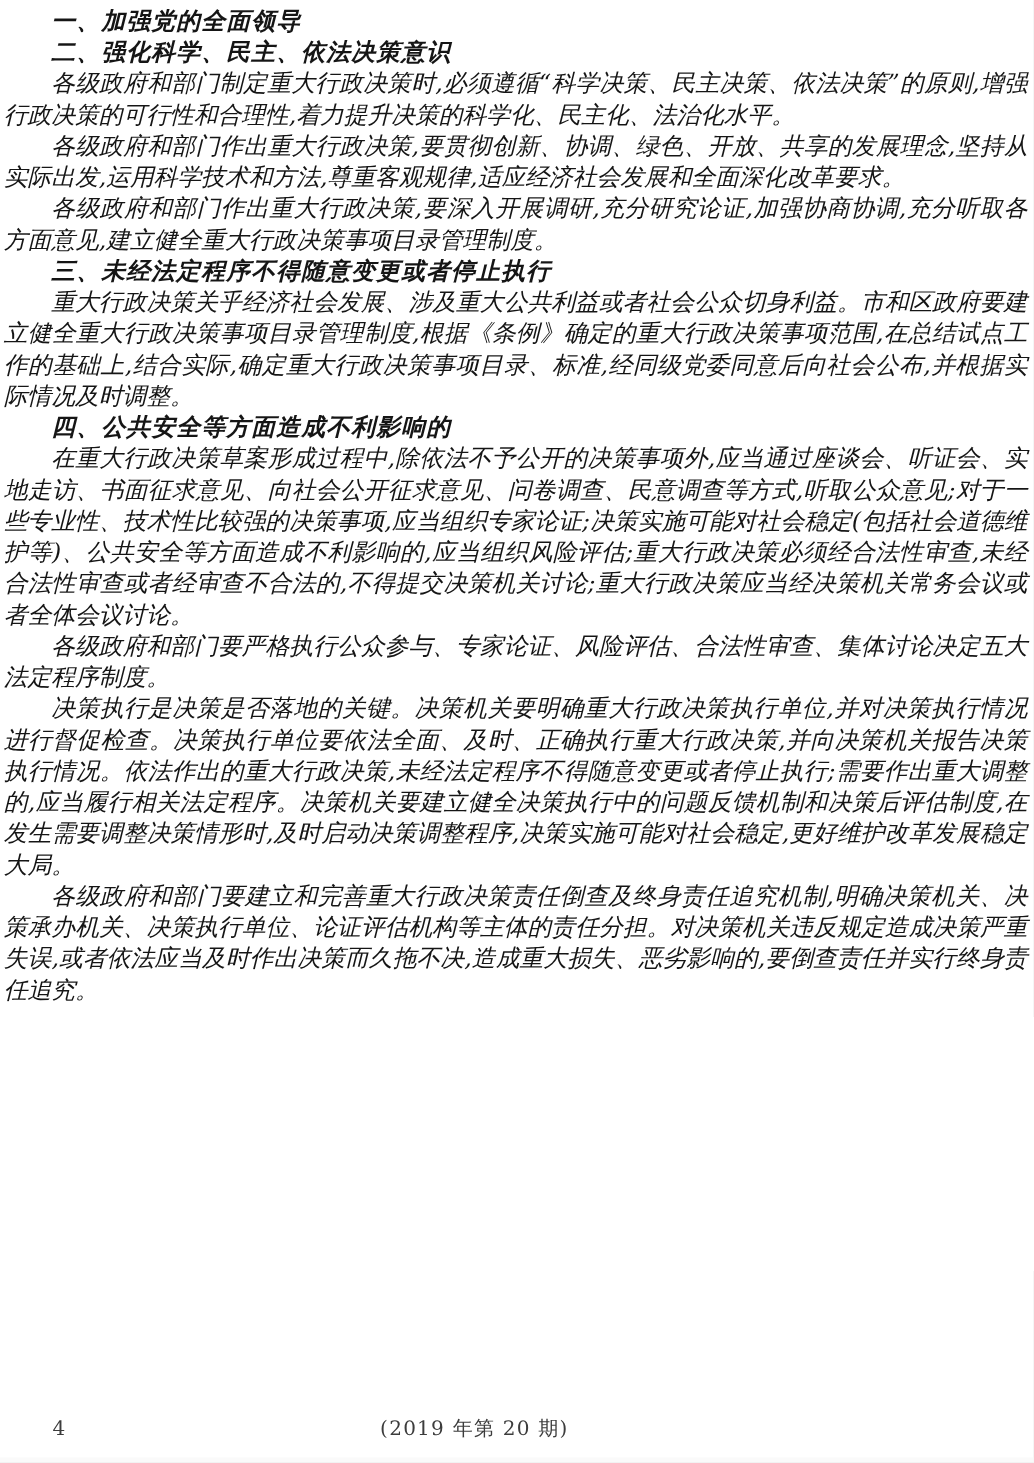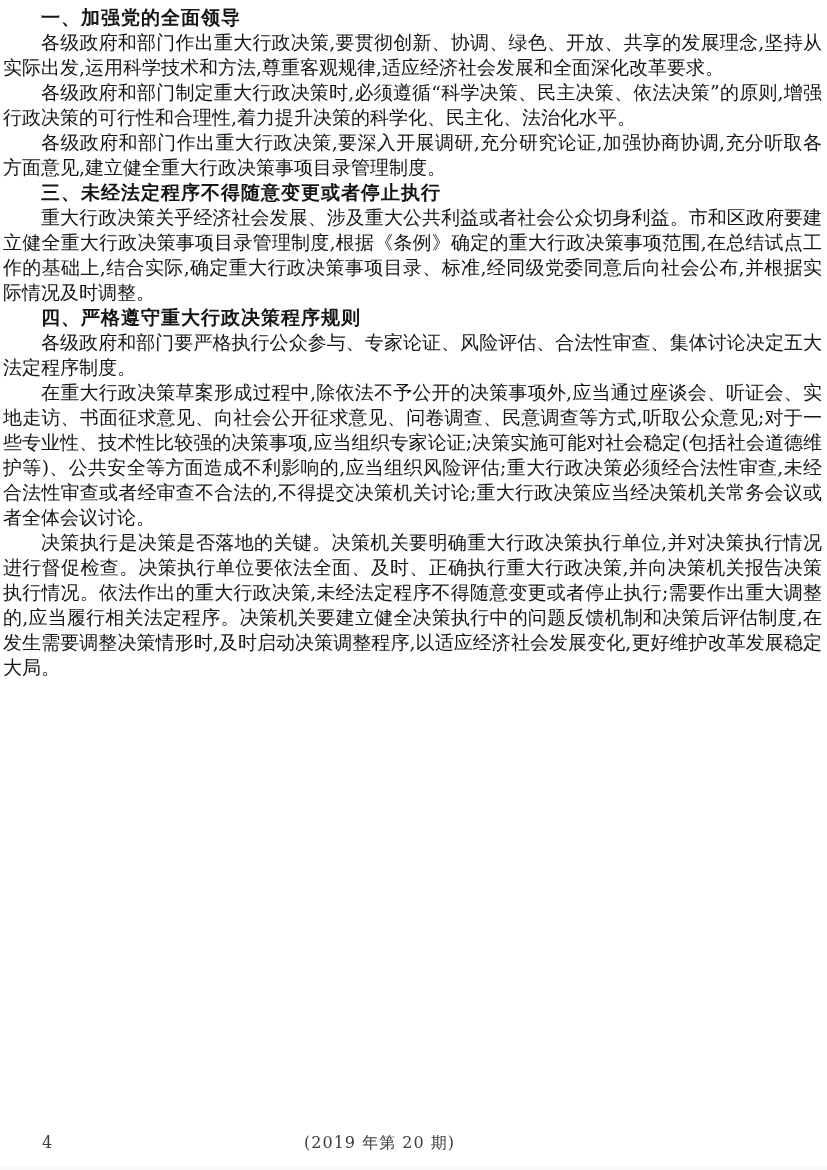--- a/index.html
+++ b/index.html
@@ -19,20 +19,21 @@
   }
   .content {
     position: absolute;
     top: 5px;
     left: 3px;
     right: 5px;
     font-size: 19px;
     line-height: 25px;
     text-align: justify;
     text-justify: inter-character;
+    font-style: italic;
   }
   .content p {
     margin: 0;
     text-indent: 2em;
   }
   .content h2 {
     margin: 0;
     font-size: 19px;
     line-height: 25px;
     font-weight: bold;
@@ -73,33 +74,35 @@
   }
 </style>
 </head>
 <body>
 
 <div class="page">
   <div class="content">
 
     <h2>一、加强党的全面领导</h2>
 
+    <h2>二、强化科学、民主、依法决策意识</h2>
+    <p>各级政府和部门制定重大行政决策时,必须遵循“科学决策、民主决策、依法决策”的原则,增强行政决策的可行性和合理性,着力提升决策的科学化、民主化、法治化水平。</p>
     <p>各级政府和部门作出重大行政决策,要贯彻创新、协调、绿色、开放、共享的发展理念,坚持从实际出发,运用科学技术和方法,尊重客观规律,适应经济社会发展和全面深化改革要求。</p>
-    <p>各级政府和部门制定重大行政决策时,必须遵循“科学决策、民主决策、依法决策”的原则,增强行政决策的可行性和合理性,着力提升决策的科学化、民主化、法治化水平。</p>
     <p>各级政府和部门作出重大行政决策,要深入开展调研,充分研究论证,加强协商协调,充分听取各方面意见,建立健全重大行政决策事项目录管理制度。</p>
 
     <h2>三、未经法定程序不得随意变更或者停止执行</h2>
     <p>重大行政决策关乎经济社会发展、涉及重大公共利益或者社会公众切身利益。市和区政府要建立健全重大行政决策事项目录管理制度,根据《条例》确定的重大行政决策事项范围,在总结试点工作的基础上,结合实际,确定重大行政决策事项目录、标准,经同级党委同意后向社会公布,并根据实际情况及时调整。</p>
 
-    <h2>四、严格遵守重大行政决策程序规则</h2>
+    <h2>四、公共安全等方面造成不利影响的</h2>
+    <p>在重大行政决策草案形成过程中,除依法不予公开的决策事项外,应当通过座谈会、听证会、实地走访、书面征求意见、向社会公开征求意见、问卷调查、民意调查等方式,听取公众意见;对于一些专业性、技术性比较强的决策事项,应当组织专家论证;决策实施可能对社会稳定(包括社会道德维护等)、公共安全等方面造成不利影响的,应当组织风险评估;重大行政决策必须经合法性审查,未经合法性审查或者经审查不合法的,不得提交决策机关讨论;重大行政决策应当经决策机关常务会议或者全体会议讨论。</p>
     <p>各级政府和部门要严格执行公众参与、专家论证、风险评估、合法性审查、集体讨论决定五大法定程序制度。</p>
-    <p>在重大行政决策草案形成过程中,除依法不予公开的决策事项外,应当通过座谈会、听证会、实地走访、书面征求意见、向社会公开征求意见、问卷调查、民意调查等方式,听取公众意见;对于一些专业性、技术性比较强的决策事项,应当组织专家论证;决策实施可能对社会稳定(包括社会道德维护等)、公共安全等方面造成不利影响的,应当组织风险评估;重大行政决策必须经合法性审查,未经合法性审查或者经审查不合法的,不得提交决策机关讨论;重大行政决策应当经决策机关常务会议或者全体会议讨论。</p>
 
-    <p>决策执行是决策是否落地的关键。决策机关要明确重大行政决策执行单位,并对决策执行情况进行督促检查。决策执行单位要依法全面、及时、正确执行重大行政决策,并向决策机关报告决策执行情况。依法作出的重大行政决策,未经法定程序不得随意变更或者停止执行;需要作出重大调整的,应当履行相关法定程序。决策机关要建立健全决策执行中的问题反馈机制和决策后评估制度,在发生需要调整决策情形时,及时启动决策调整程序,以适应经济社会发展变化,更好维护改革发展稳定大局。</p>
+    <p>决策执行是决策是否落地的关键。决策机关要明确重大行政决策执行单位,并对决策执行情况进行督促检查。决策执行单位要依法全面、及时、正确执行重大行政决策,并向决策机关报告决策执行情况。依法作出的重大行政决策,未经法定程序不得随意变更或者停止执行;需要作出重大调整的,应当履行相关法定程序。决策机关要建立健全决策执行中的问题反馈机制和决策后评估制度,在发生需要调整决策情形时,及时启动决策调整程序,决策实施可能对社会稳定,更好维护改革发展稳定大局。</p>
 
+    <p>各级政府和部门要建立和完善重大行政决策责任倒查及终身责任追究机制,明确决策机关、决策承办机关、决策执行单位、论证评估机构等主体的责任分担。对决策机关违反规定造成决策严重失误,或者依法应当及时作出决策而久拖不决,造成重大损失、恶劣影响的,要倒查责任并实行终身责任追究。</p>
 
   </div>
 
   <div class="footer">
     <span class="page-number">4</span>
     <span class="issue-label">(2019 年第 20 期)</span>
   </div>
 
   <div class="bottom-edge"></div>
 </div>

